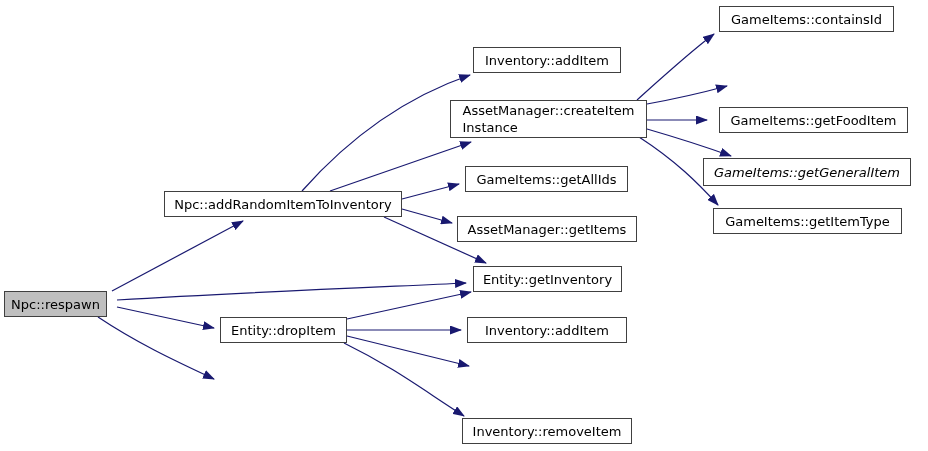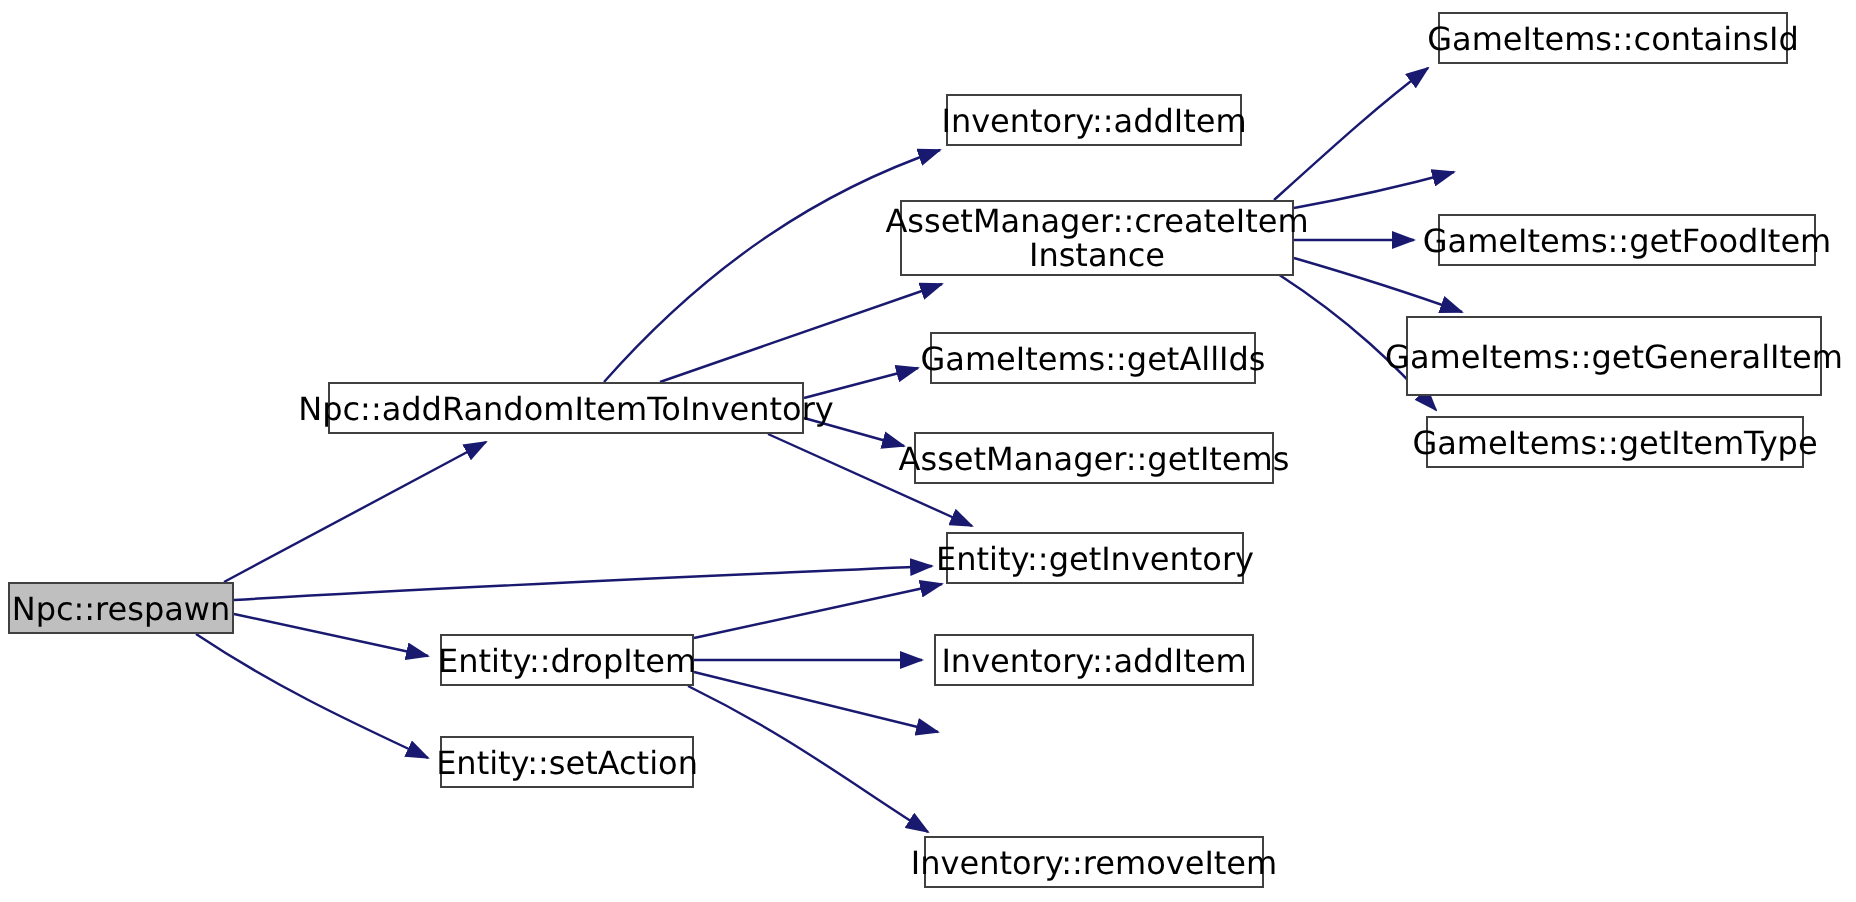--- a/index.html
+++ b/index.html
@@ -21,26 +21,25 @@
     top: 0;
     width: 928px;
     height: 451px;
   }
   .node {
     position: absolute;
     box-sizing: border-box;
     background: #ffffff;
     border: 1px solid #404040;
     color: #000000;
-    font-size: 16px;
+    font-size: 13px;
     line-height: 17px;
     display: flex;
     align-items: center;
     justify-content: center;
-    text-align: center;
     white-space: pre-line;
     cursor: pointer;
   }
   .node.highlight {
     background: #bfbfbf;
     cursor: default;
   }
 </style>
 </head>
 <body>
@@ -68,27 +67,26 @@
       <path d="M647,120 L707,120" marker-end="url(#arrow)"></path>
       <path d="M647,129 C678,138 706,147 731,156" marker-end="url(#arrow)"></path>
       <path d="M639,137 C676,161 698,183 718,205" marker-end="url(#arrow)"></path>
       <path d="M347,319 L471,292" marker-end="url(#arrow)"></path>
       <path d="M347,330 L461,330" marker-end="url(#arrow)"></path>
       <path d="M347,336 L469,366" marker-end="url(#arrow)"></path>
       <path d="M344,343 C395,368 426,392 464,416" marker-end="url(#arrow)"></path>
     </g>
   </svg>
 
-  <div class="node highlight" style="left:4px; top:291px; width:113px; height:26px;">Npc::respawn</div>
+  <div class="node highlight" style="left:4px; top:291px; width:103px; height:26px;">Npc::respawn</div>
 
   <div class="node" style="left:164px; top:191px; width:238px; height:26px;">Npc::addRandomItemToInventory</div>
 
   <div class="node" style="left:220px; top:317px; width:127px; height:26px;">Entity::dropItem</div>
 
-  <div class="node" style="left:220px; top:368px; width:127px; height:26px;">Entity::setAction</div>
 
   <div class="node" style="left:473px; top:47px; width:148px; height:26px;">Inventory::addItem</div>
 
   <div class="node" style="left:450px; top:100px; width:197px; height:38px;">AssetManager::createItem
 Instance</div>
 
   <div class="node" style="left:465px; top:166px; width:163px; height:26px;">GameItems::getAllIds</div>
 
   <div class="node" style="left:457px; top:216px; width:180px; height:26px;">AssetManager::getItems</div>
 
@@ -97,17 +95,17 @@
   <div class="node" style="left:467px; top:317px; width:160px; height:26px;">Inventory::addItem</div>
 
 
   <div class="node" style="left:462px; top:418px; width:170px; height:26px;">Inventory::removeItem</div>
 
   <div class="node" style="left:719px; top:6px; width:175px; height:26px;">GameItems::containsId</div>
 
 
   <div class="node" style="left:719px; top:107px; width:189px; height:26px;">GameItems::getFoodItem</div>
 
-  <div class="node" style="left:703px; top:158px; width:208px; height:40px;">GameItems::getGeneralItem</div>
+  <div class="node" style="left:703px; top:158px; width:208px; height:28px;font-style:italic;">GameItems::getGeneralItem</div>
 
   <div class="node" style="left:713px; top:208px; width:189px; height:26px;">GameItems::getItemType</div>
 
 </div>
 
 </body></html>

